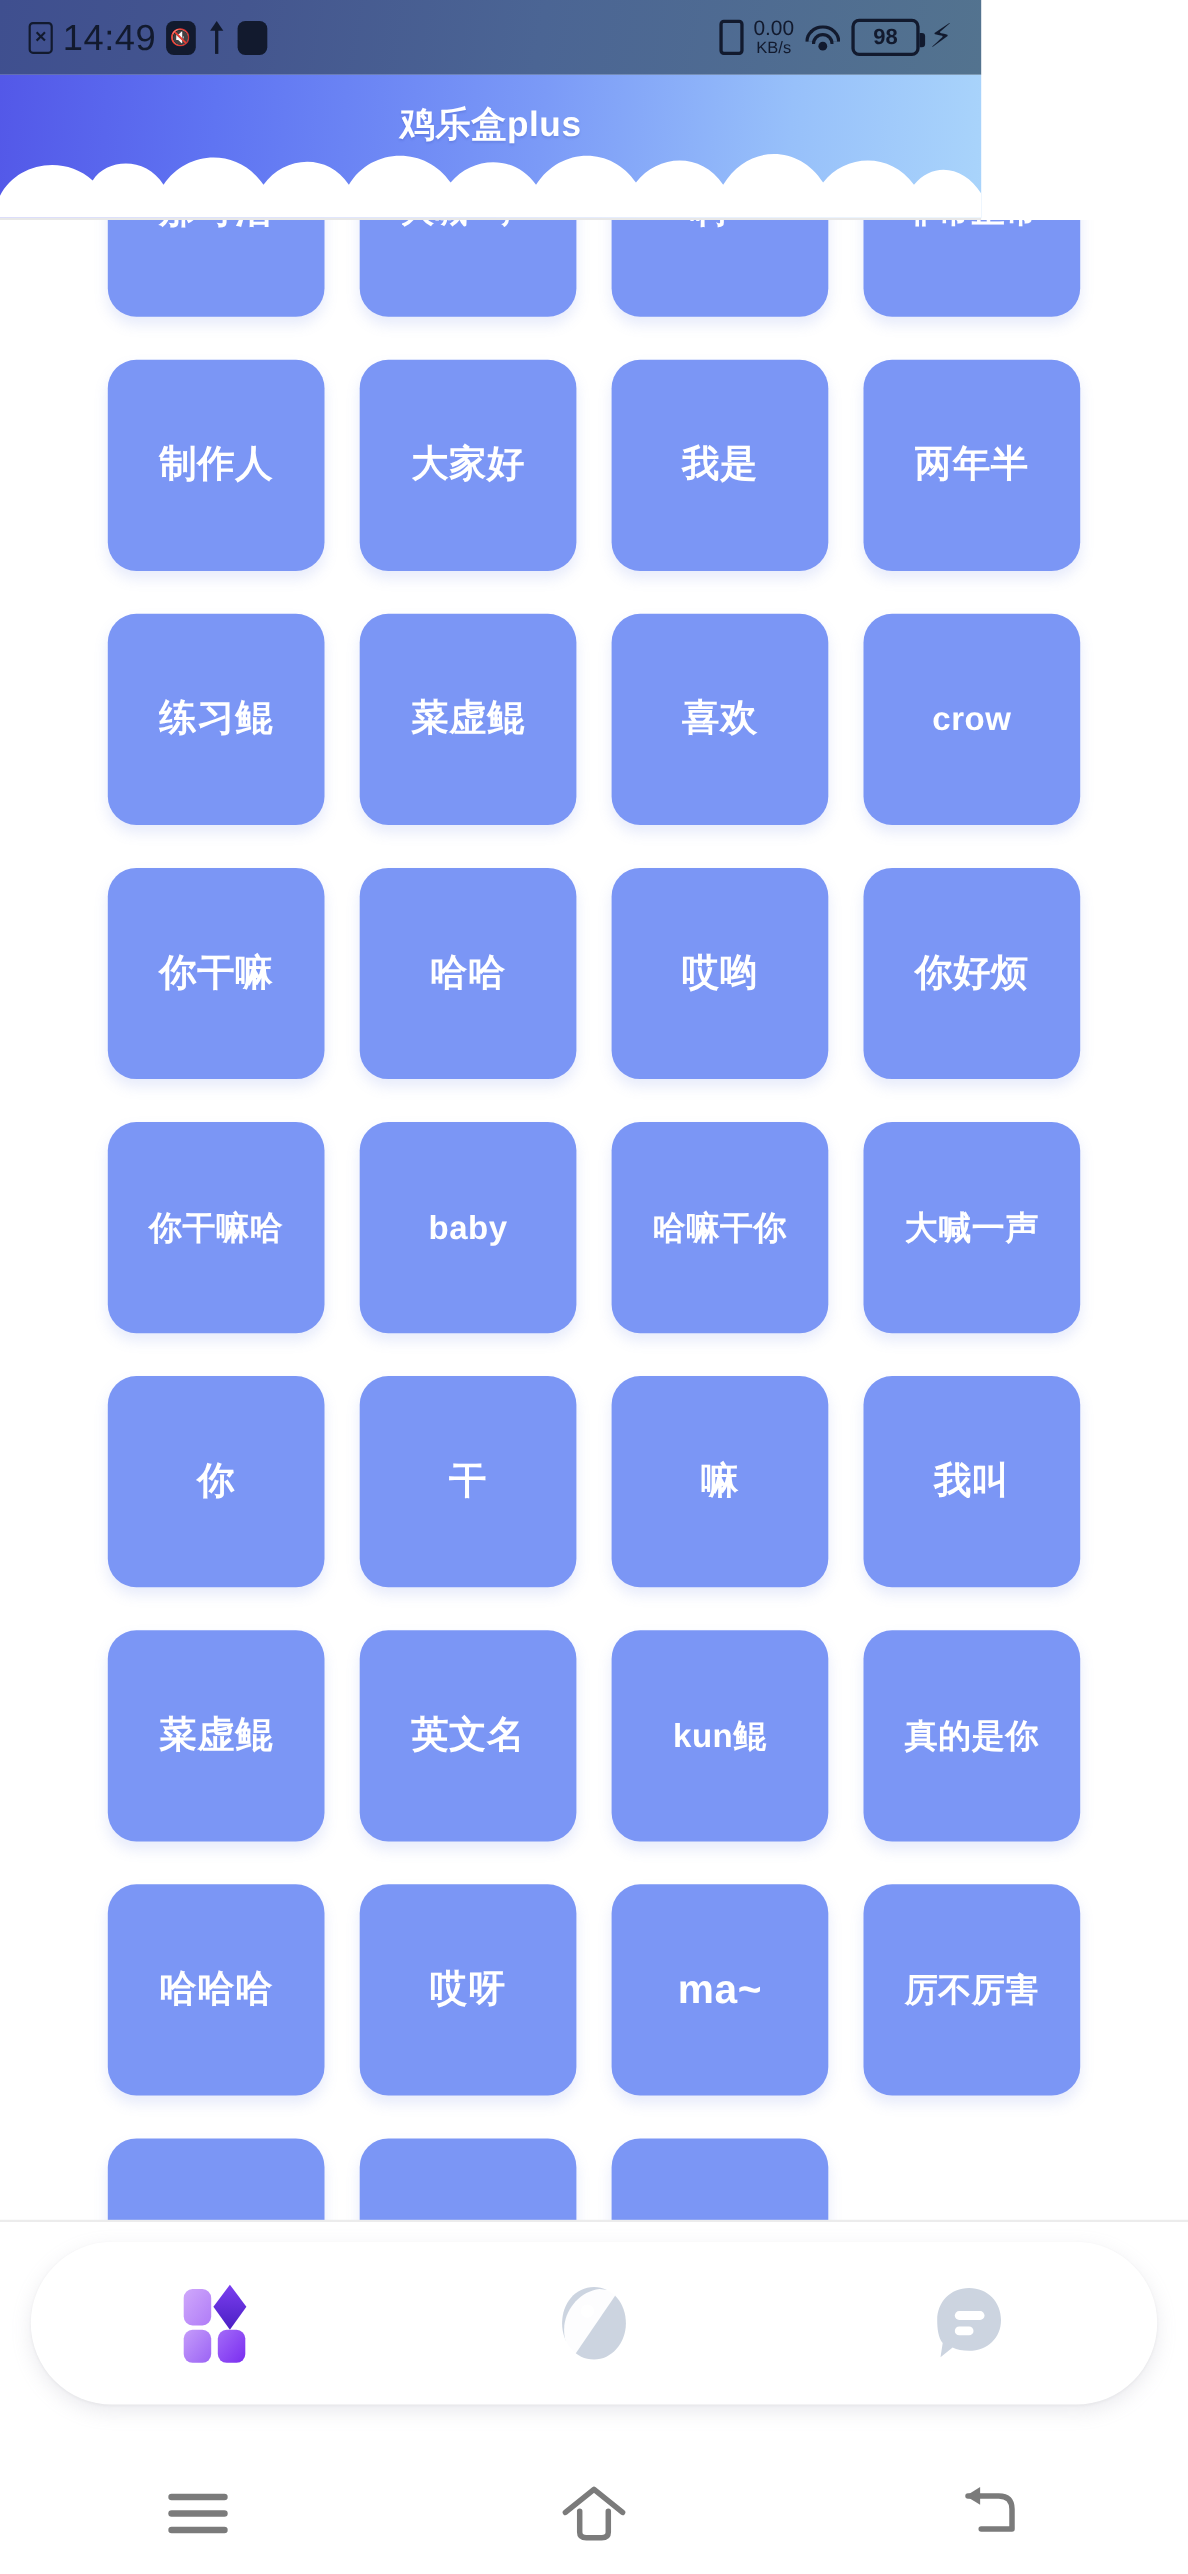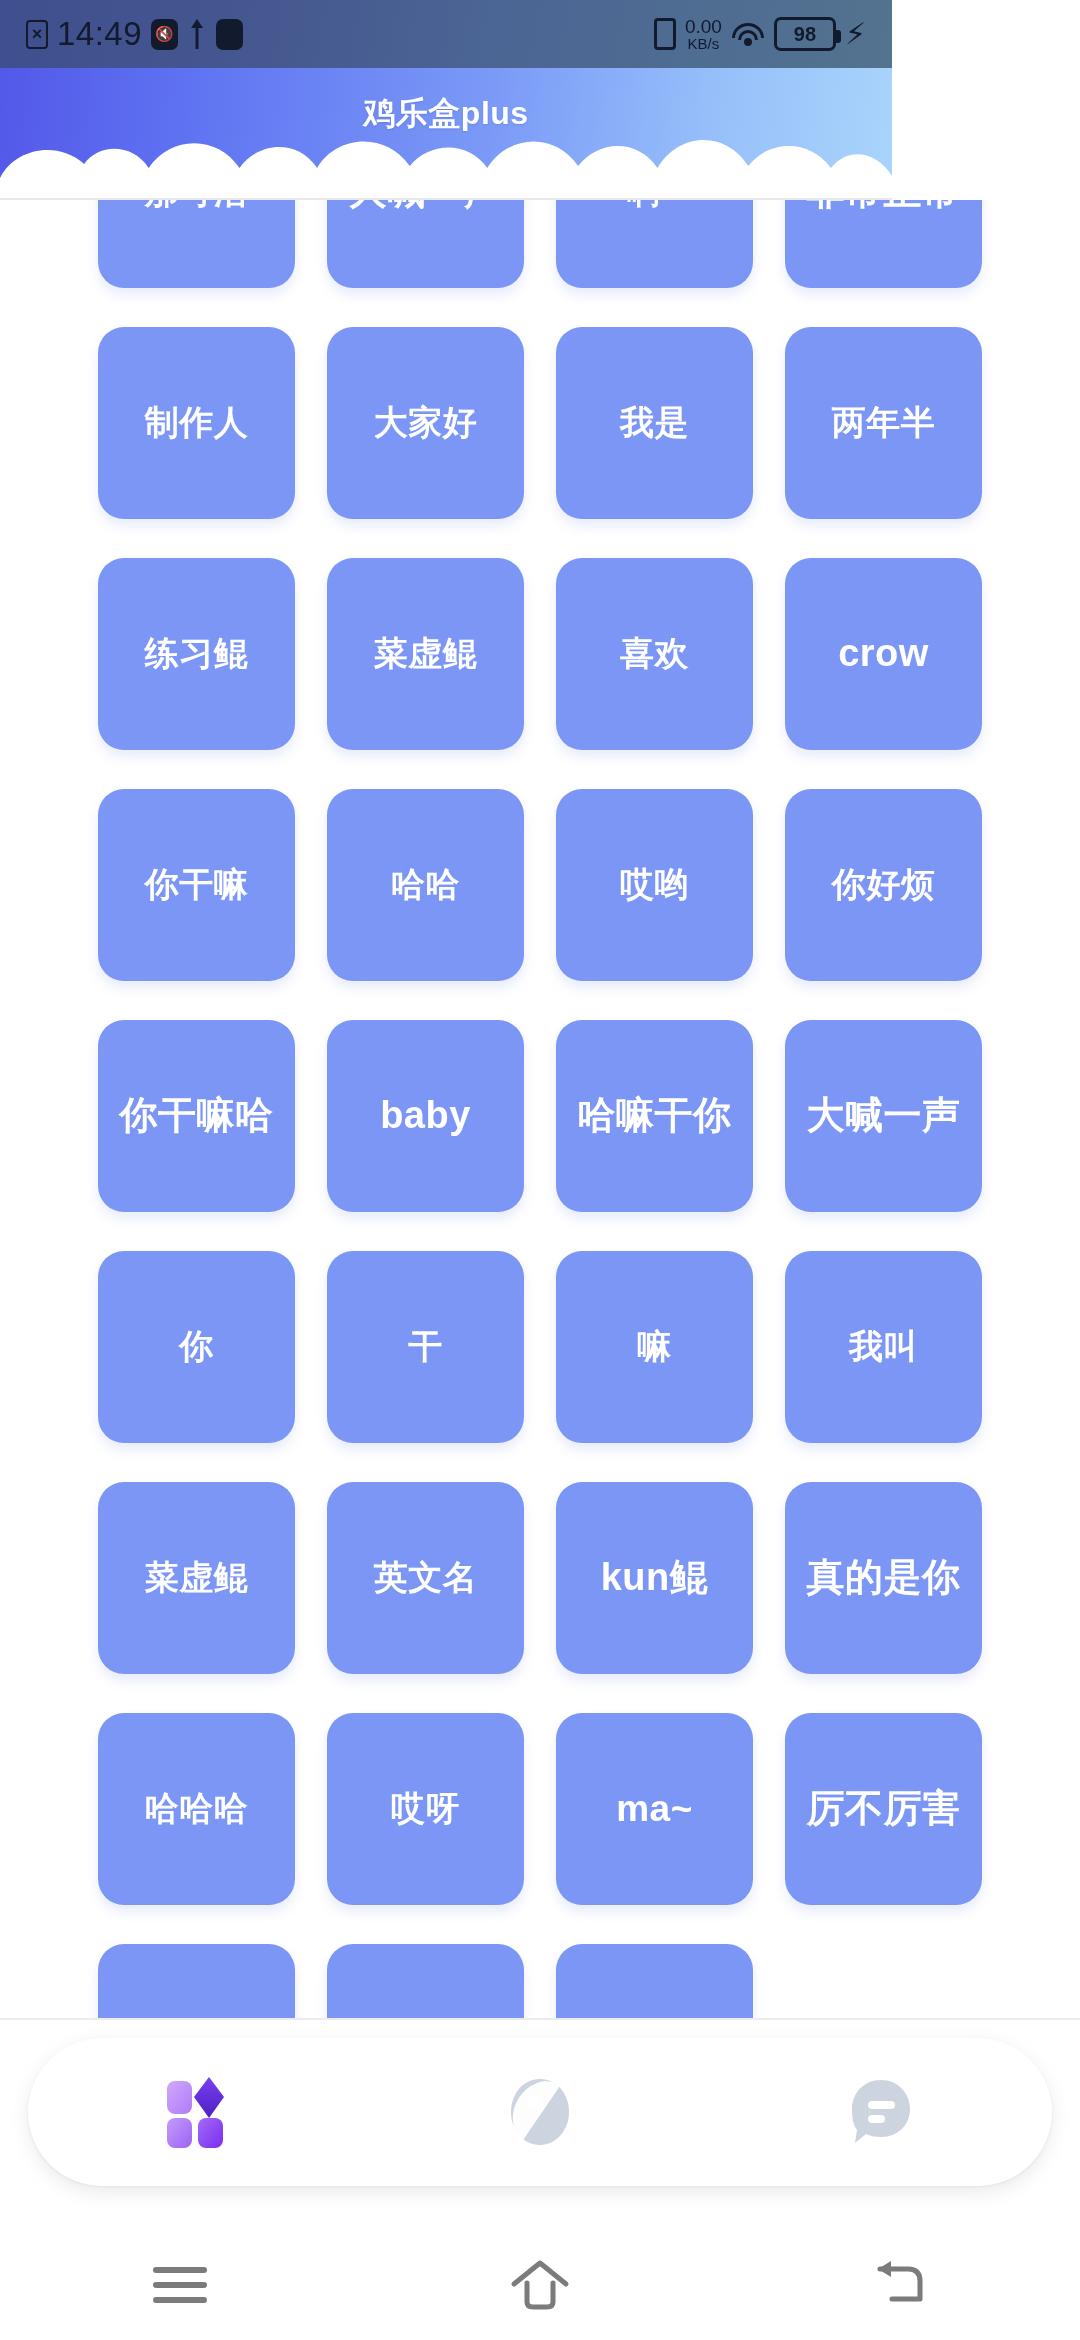--- a/index.html
+++ b/index.html
@@ -76,21 +76,21 @@
   }
   .tile{
     height:192px; border-radius:26px; background:#7b96f5;
     display:flex; align-items:center; justify-content:center;
     color:#fff; font-size:34px; font-weight:bold; letter-spacing:0.5px;
     box-shadow:0 7px 12px rgba(120,145,230,.17);
     text-align:center; line-height:1.1; padding:4px;
     font-family:"Liberation Sans","DejaVu Sans",sans-serif;
   }
   .tile.en{ font-size:37px; }
-  .tile.sm{ font-size:38px; }
+  .tile.sm{ font-size:30px; }
 
   
   .botdiv{ position:absolute; top:2018px; left:0; width:1080px; height:2px; background:#ececec; }
   .dock{
     position:absolute; left:28px; top:2038px; width:1024px; height:148px;
     background:#ffffff; border-radius:74px;
     box-shadow:0 6px 18px rgba(150,150,170,.20), 0 1px 3px rgba(0,0,0,.05);
     display:flex; align-items:center;
   }
   .dock-item{ flex:1; display:flex; align-items:center; justify-content:center; height:100%; }

